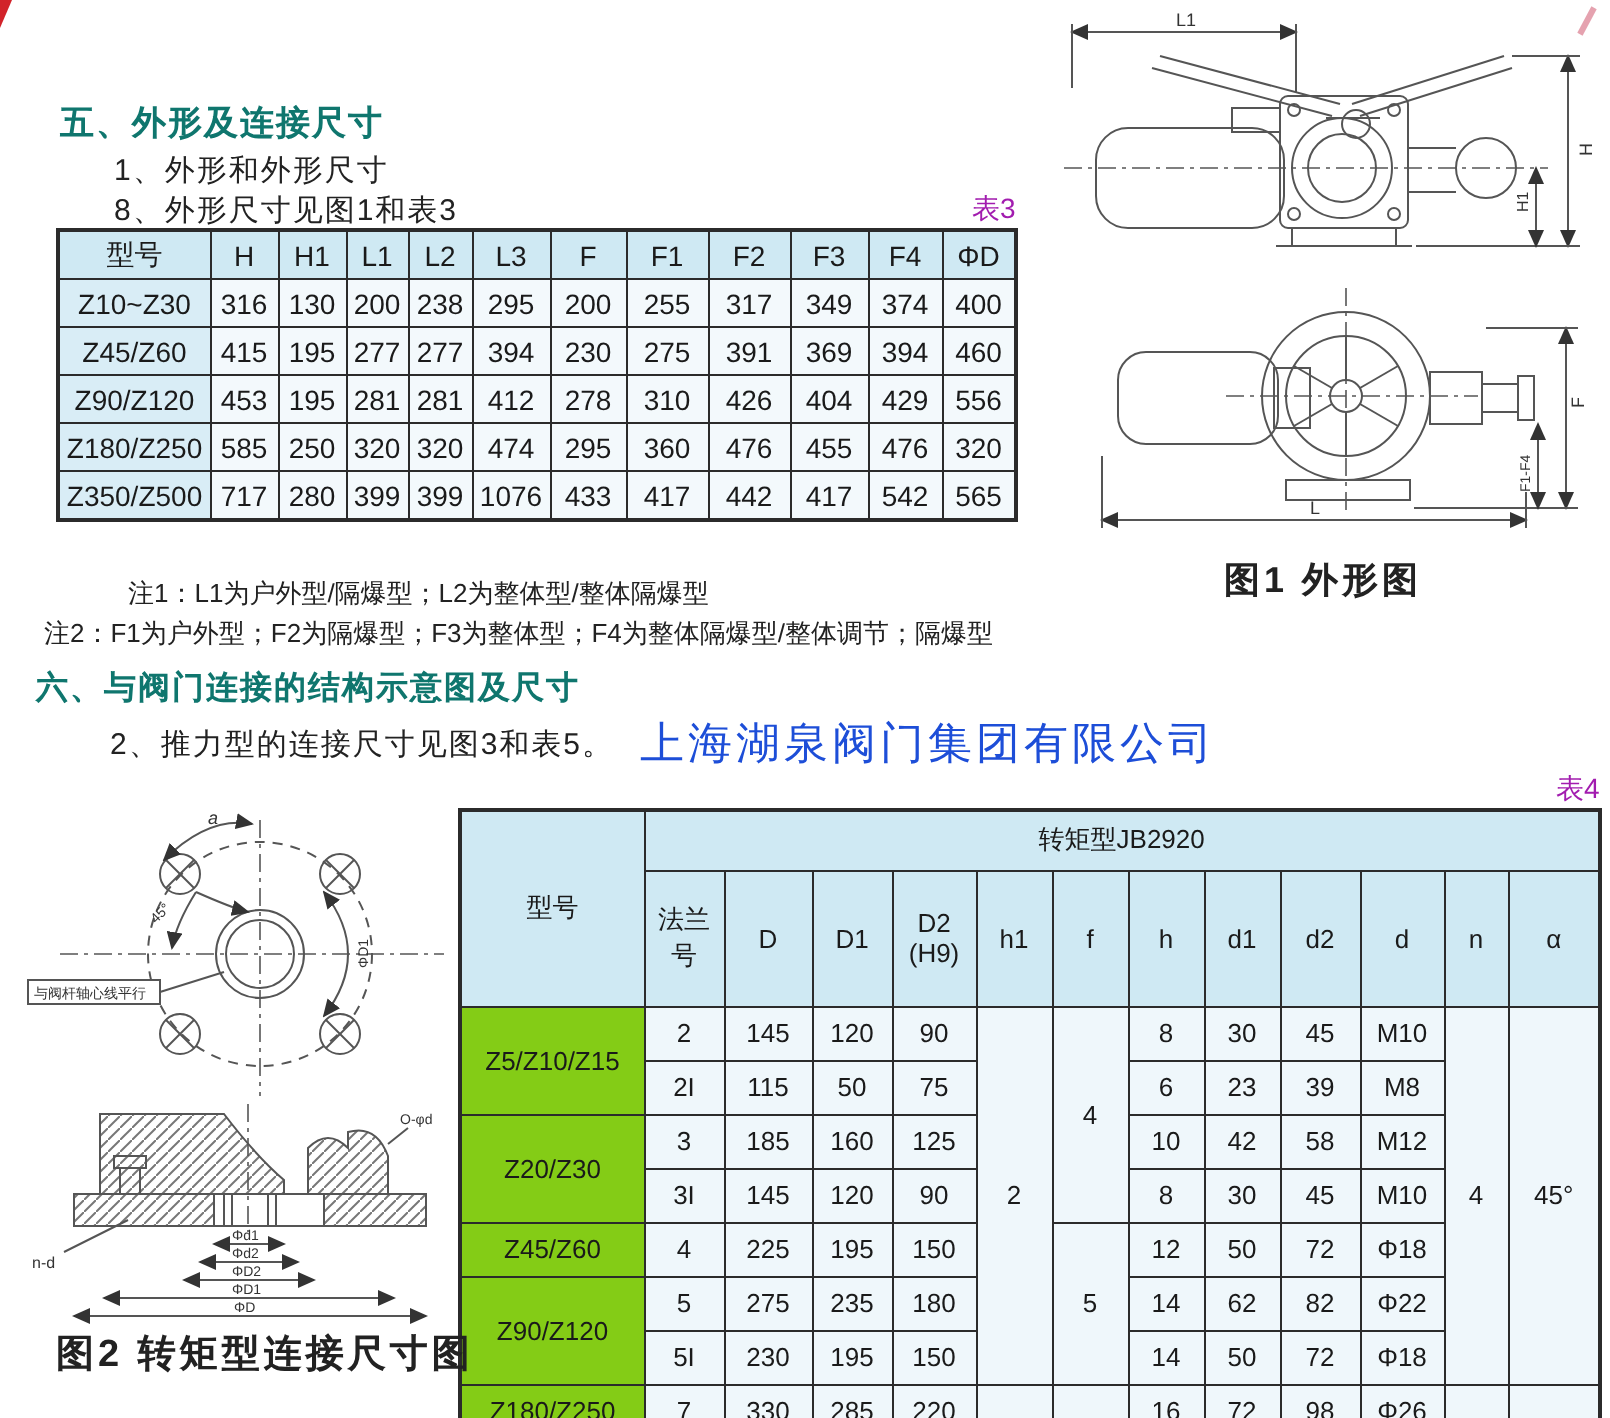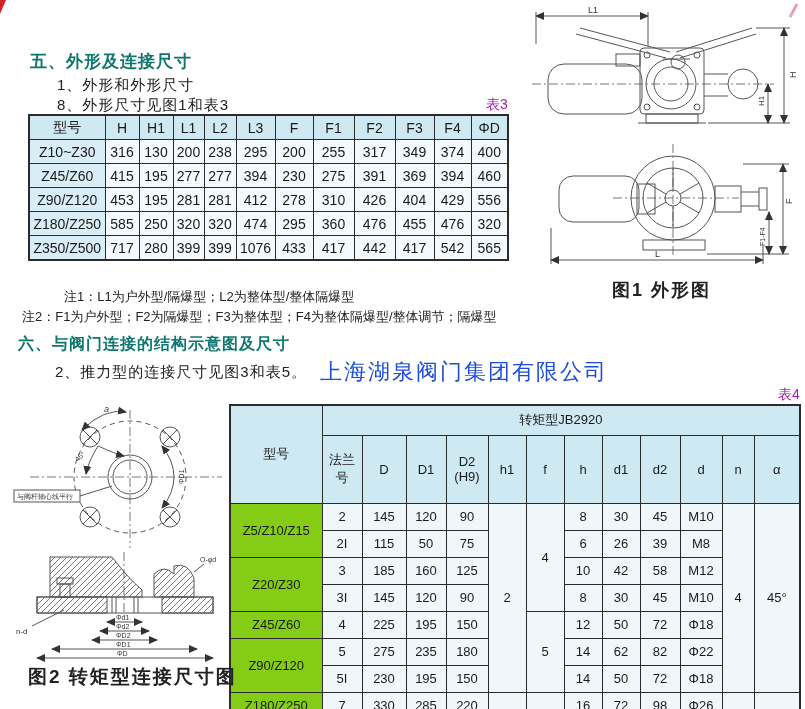--- a/index.html
+++ b/index.html
@@ -214,21 +214,21 @@
           <td>M10</td>
           <td rowspan="7">4</td>
           <td rowspan="7">45°</td>
         </tr>
         <tr>
           <td>2I</td>
           <td>115</td>
           <td>50</td>
           <td>75</td>
           <td>6</td>
-          <td>26</td>
+          <td>23</td>
           <td>39</td>
           <td>M8</td>
         </tr>
         <tr>
           <td rowspan="2" class="model">Z20/Z30</td>
           <td>3</td>
           <td>185</td>
           <td>160</td>
           <td>125</td>
           <td>10</td>

